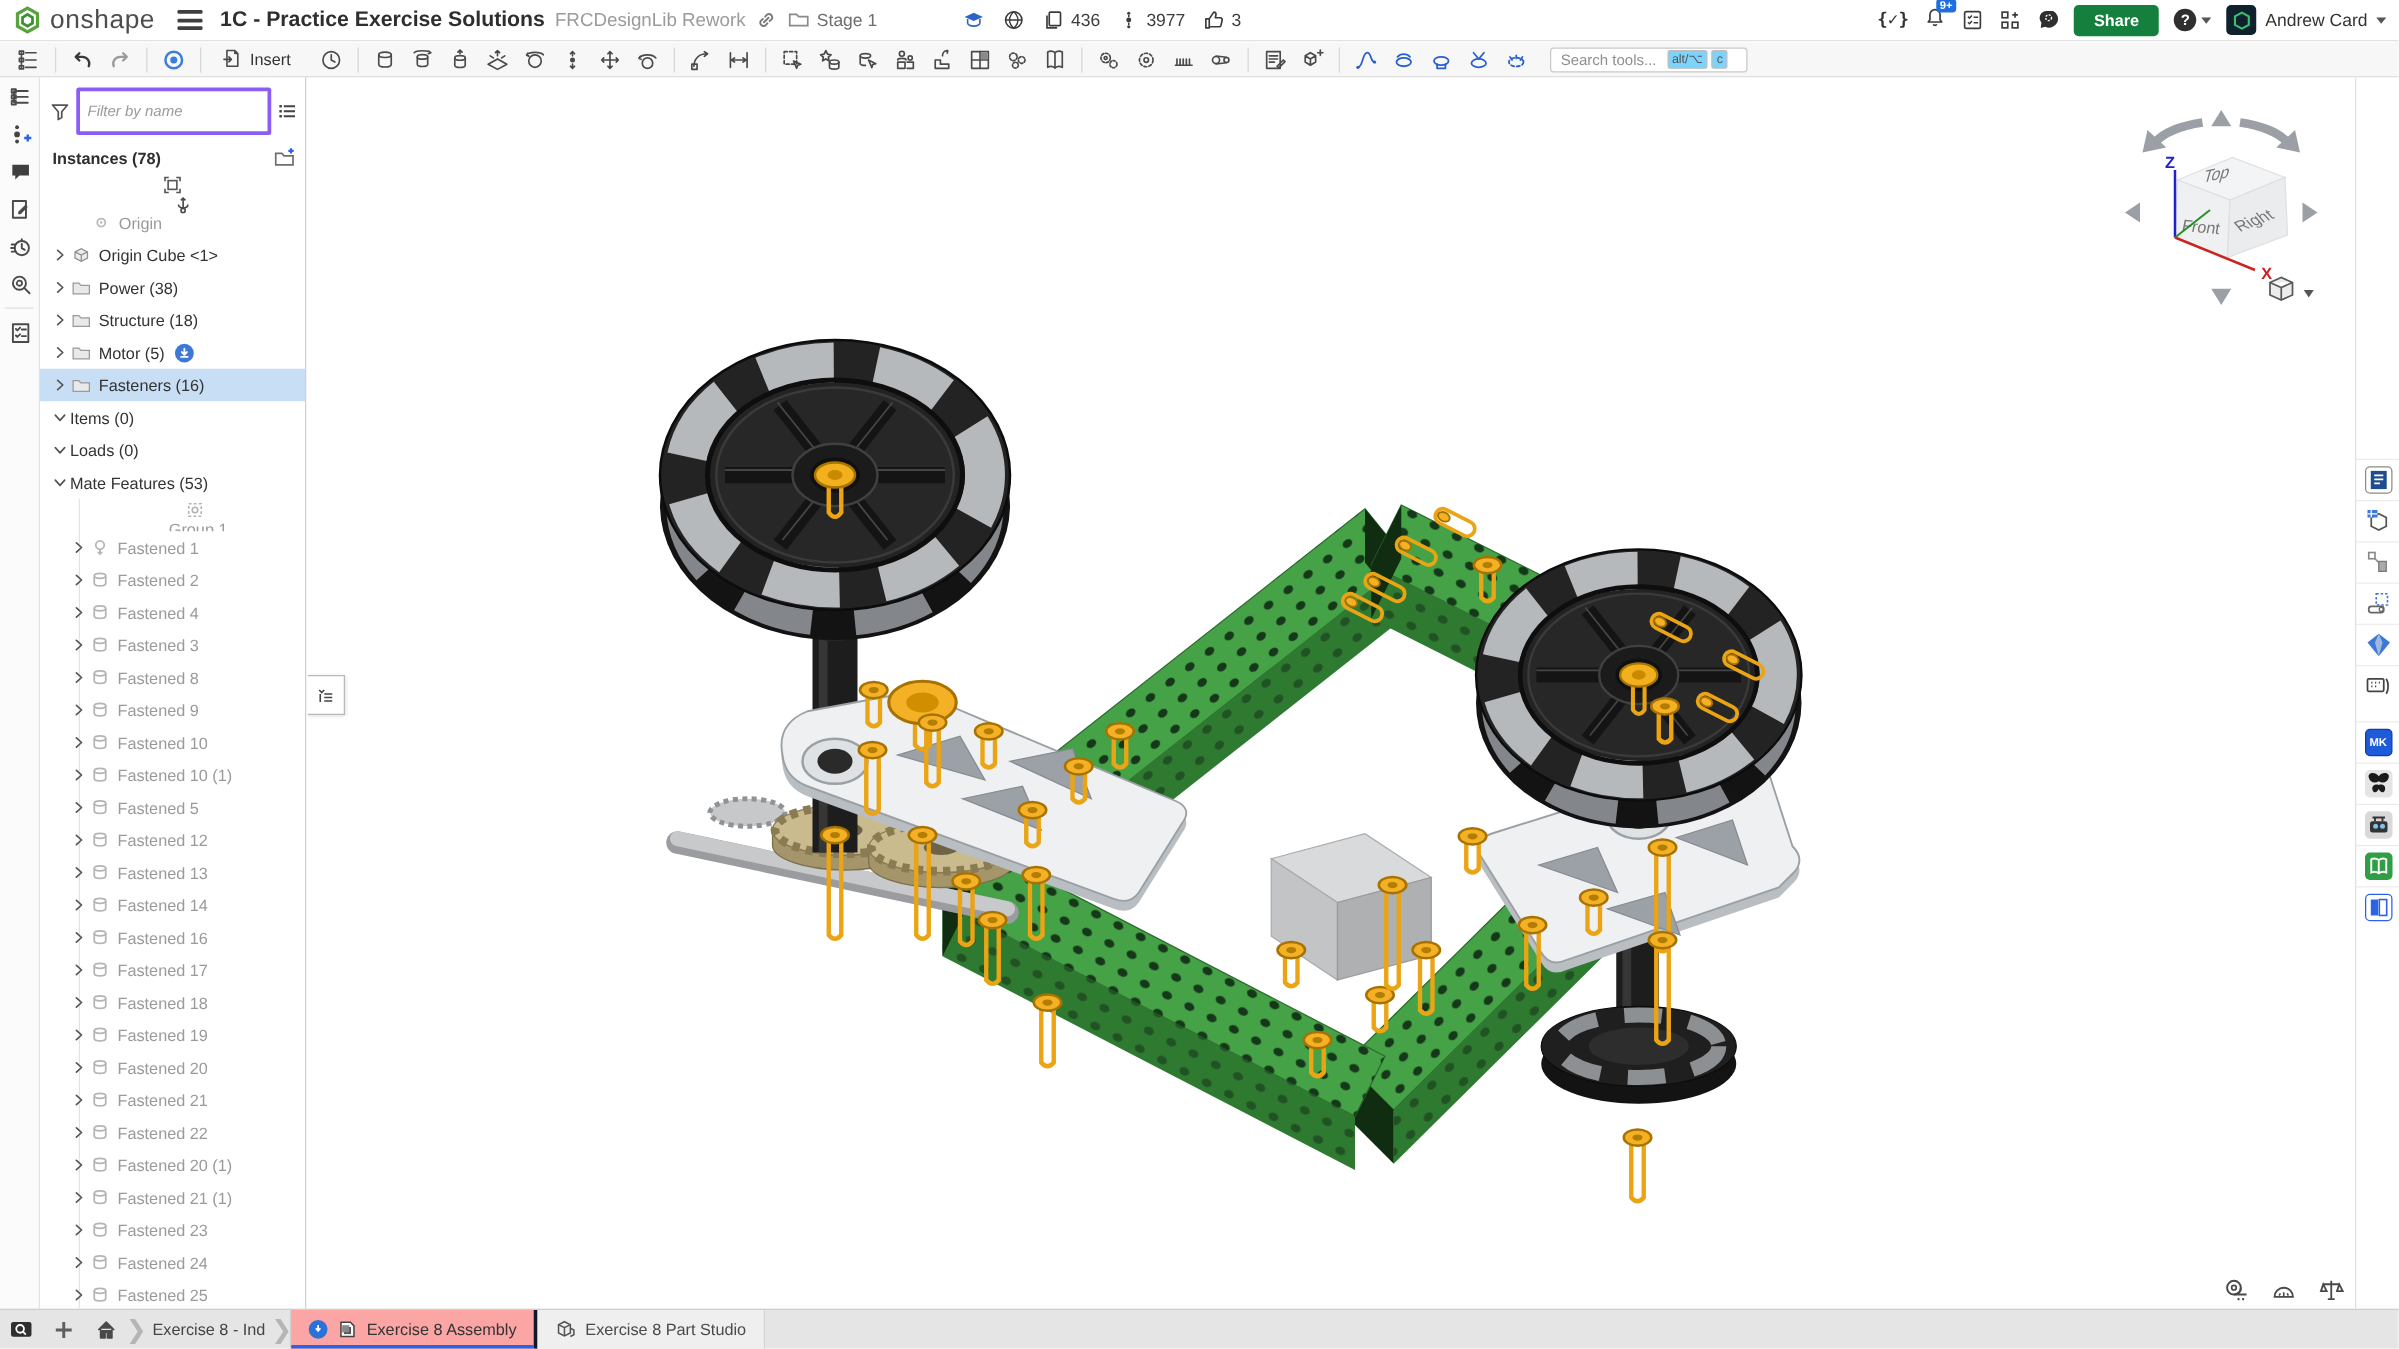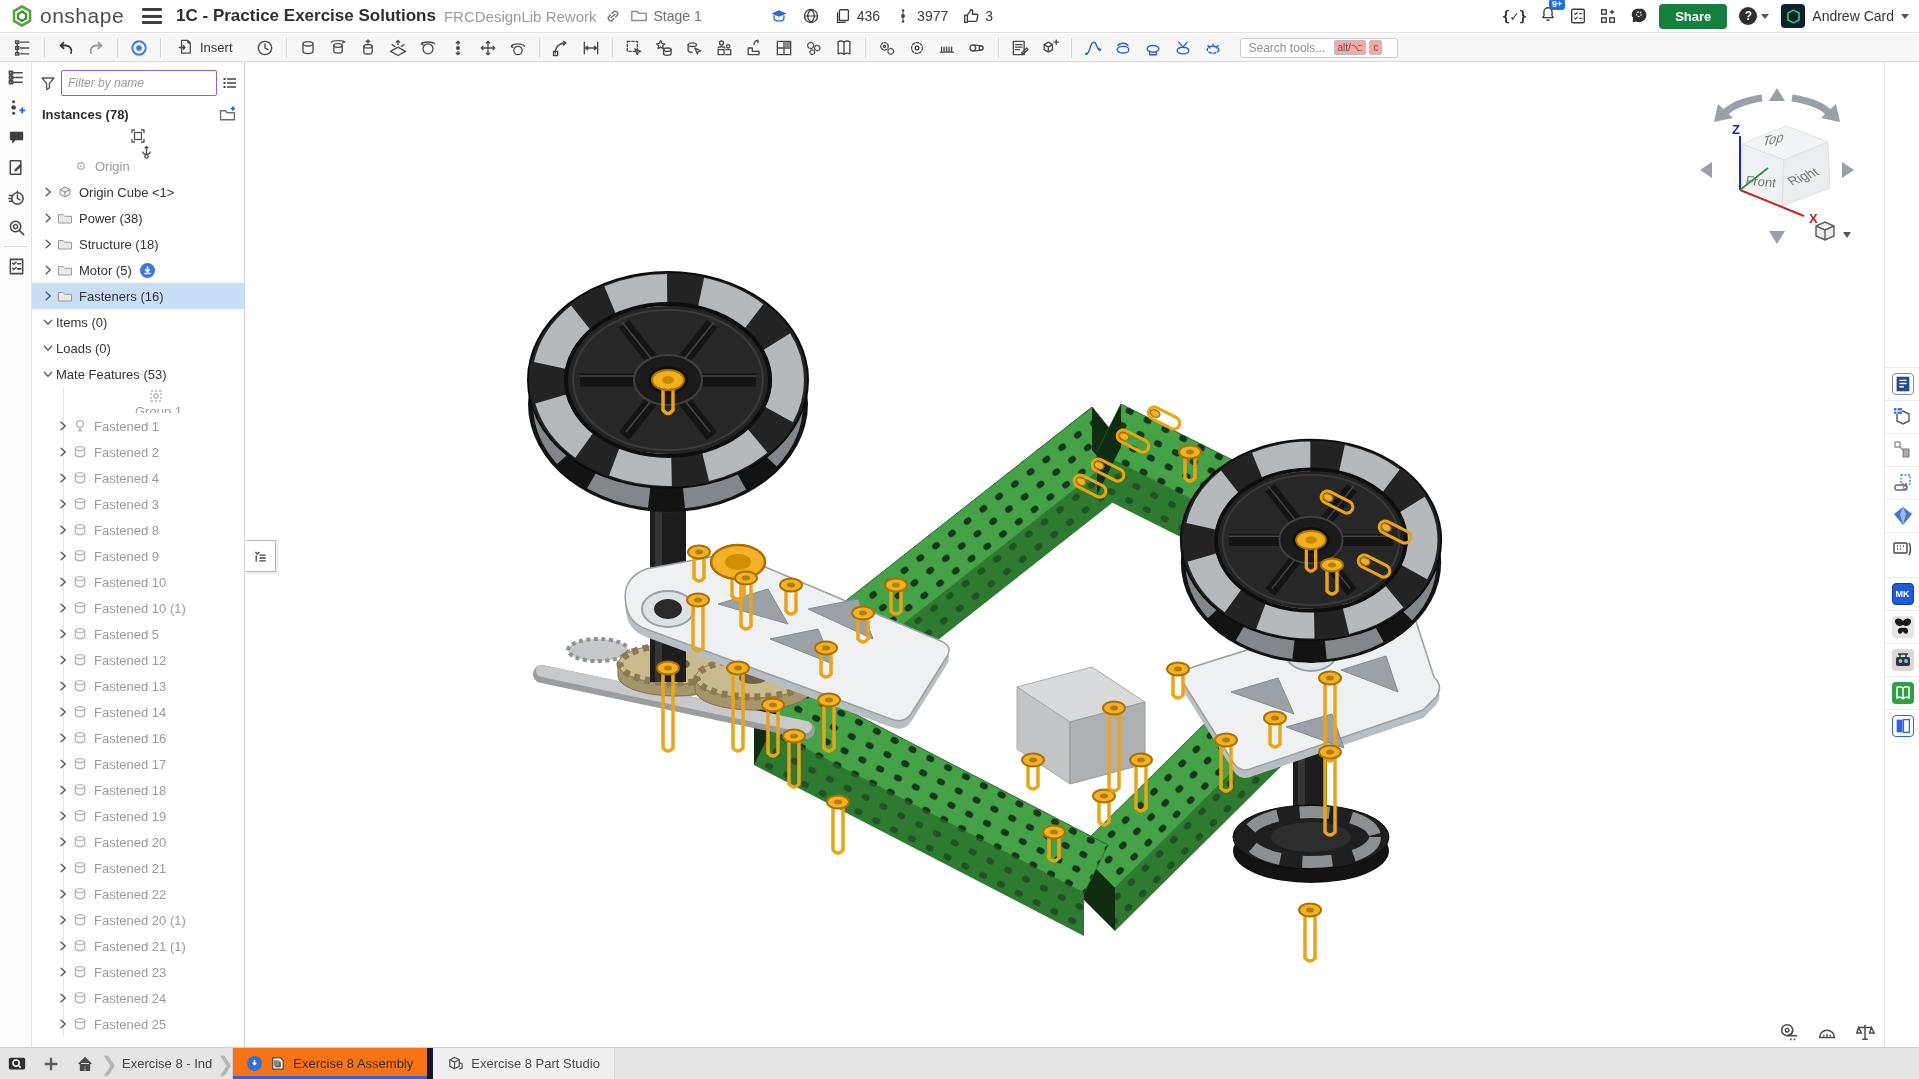--- a/index.html
+++ b/index.html
@@ -38,32 +38,32 @@
              border-bottom:1px solid #d9d9d9; display:flex; align-items:center; padding:0 4px; }
   .tb-group { display:flex; align-items:flex-end; gap:2px; padding:0 5px; }
   .tb-sep { width:1px; height:20px; background:#d7d7d7; margin:0 2px; }
   .tb-btn { width:28px; height:24px; display:flex; align-items:center; justify-content:center; border-radius:3px; cursor:pointer; }
   .tb-btn svg { width:20px; height:20px; }
   .insert-btn { display:flex; align-items:center; gap:5px; font-size:13px; color:#333; padding:2px 8px; border-radius:3px; cursor:pointer; }
   .search-tools { margin-left:8px; display:flex; align-items:center; background:#fff; border:1px solid #c9c9c9; border-radius:3px;
                   height:20px; padding:0 4px 0 8px; width:158px; }
   .search-tools input { border:none; outline:none; font-size:12px; color:#333; width:82px; font-family:"Liberation Sans",sans-serif; }
   .search-tools input::placeholder { color:#8f8f8f; }
-  .kbd { font-size:10px; color:#555; border:1px solid #bdbdbd; border-radius:2px; background:#fca5a5; padding:0 3px; margin-left:3px; line-height:13px; }
+  .kbd { font-size:10px; color:#555; border:1px solid #bdbdbd; border-radius:2px; background:#7dd3fc; padding:0 3px; margin-left:3px; line-height:13px; }
 
   
   #left-rail { position:absolute; left:0; top:62px; width:32px; height:985px; background:#fbfbfb; border-right:1px solid #e4e4e4; }
   .rail-btn { width:32px; height:30px; display:flex; align-items:center; justify-content:center; cursor:pointer; }
   .rail-btn svg { width:19px; height:19px; }
   .rail-div { height:1px; background:#e0e0e0; margin:4px 4px; }
 
   
   #panel { position:absolute; left:32px; top:62px; width:213px; height:985px; background:#fff; border-right:1px solid #cfcfcf; overflow:hidden; }
   .filter-row { display:flex; align-items:center; gap:5px; padding:8px 6px 6px 8px; }
-  .filter-row input { flex:1; height:26px; border:1px solid #8b5cf6; border-radius:2px; font-size:12px; font-style:italic;
+  .filter-row input { flex:1; height:38px; border:3px solid #8b5cf6; border-radius:2px; font-size:12px; font-style:italic;
                       padding:0 6px; color:#000000; outline:none; font-family:"Liberation Sans",sans-serif; width:110px; }
   .filter-row input::placeholder { color:#9a9a9a; }
   .inst-row { display:flex; align-items:center; padding:4px 8px 4px 10px; }
   .inst-row .lbl { font-size:13px; font-weight:700; color:#2e2e2e; }
   .inst-row .spacer { flex:1; }
   .trow { display:flex; align-items:center; height:26px; font-size:13px; color:#333; cursor:pointer; padding-right:4px; white-space:nowrap; }
   .trow.sel { background:#c7def5; }
   .trow.gray .lbl { color:#9a9a9a; }
   .trow .chev { width:16px; height:16px; flex:0 0 16px; display:flex; align-items:center; justify-content:center; }
   .trow .chev svg { width:12px; height:12px; }
@@ -95,21 +95,21 @@
   .app-ic svg { width:22px; height:22px; }
 
   
   #bottombar { position:absolute; left:0; top:1047px; width:1919px; height:32px; background:#e5e5e5; border-top:1px solid #cfcfcf;
                display:flex; align-items:stretch; }
   .bb-tool { width:34px; display:flex; align-items:center; justify-content:center; cursor:pointer; }
   .bb-tool svg { width:20px; height:20px; }
   .bb-sep-chev { width:14px; display:flex; align-items:center; justify-content:center; color:#b5b5b5; font-size:20px; }
   .crumb { display:flex; align-items:center; padding:0 6px; font-size:13px; color:#444; white-space:nowrap; }
   .tab { display:flex; align-items:center; gap:7px; padding:0 14px; font-size:13px; color:#333; position:relative; cursor:pointer; }
-  .tab.active { background:#f97316; border-left:1px solid #cfcfcf; border-right:6px solid #0f172a; }
+  .tab.active { background:#fca5a5; border-left:1px solid #cfcfcf; border-right:3px solid #0f172a; }
   .tab.active::after { content:""; position:absolute; left:0; right:0; bottom:0; height:3px; background:#2a62e8; }
   .tab.inactive { background:#efefef; border-right:1px solid #d5d5d5; color:#4a4a4a; }
   .tab svg { width:17px; height:17px; }
   .info-dot { width:15px; height:15px; border-radius:50%; background:#2a72d8; display:flex; align-items:center; justify-content:center; }
 
   svg .ln { fill:none; stroke:#4a4a4a; stroke-width:1.6; stroke-linecap:round; stroke-linejoin:round; }
   svg .lnb { fill:none; stroke:#2a5fd0; stroke-width:1.7; stroke-linecap:round; stroke-linejoin:round; }
   .fstem { fill:none; stroke:#eba414; stroke-width:3.5; }
 </style>
 </head>

